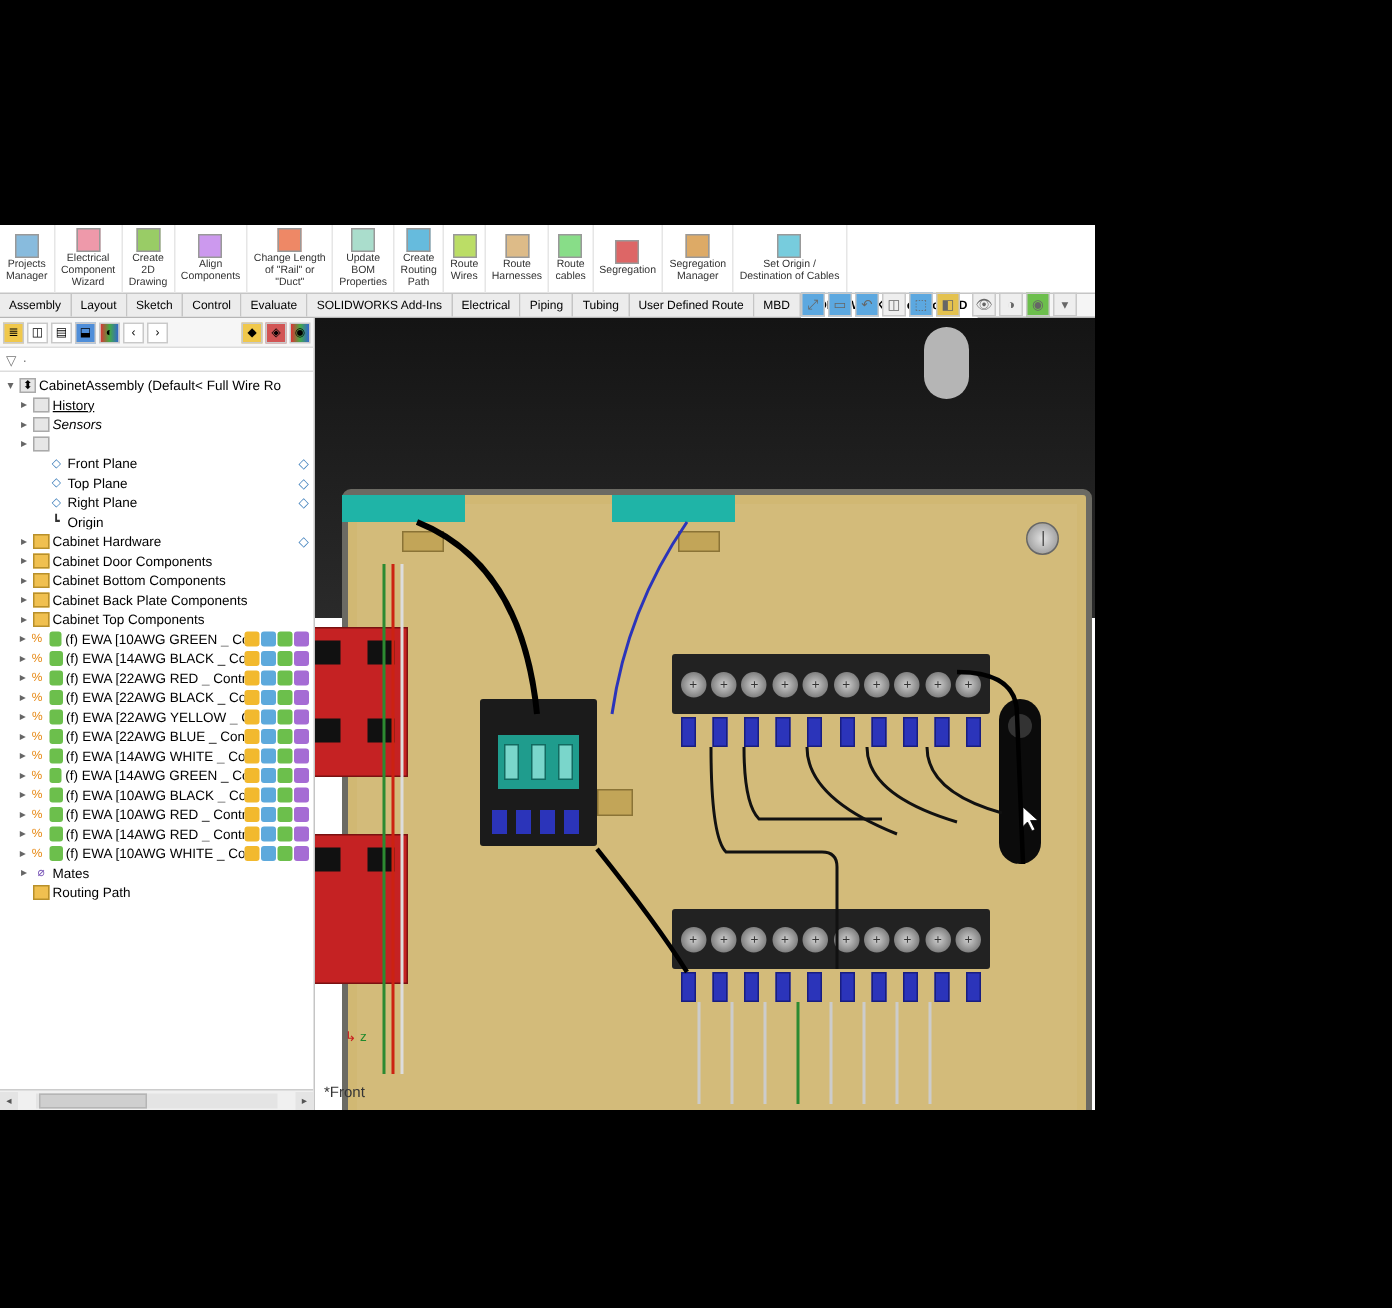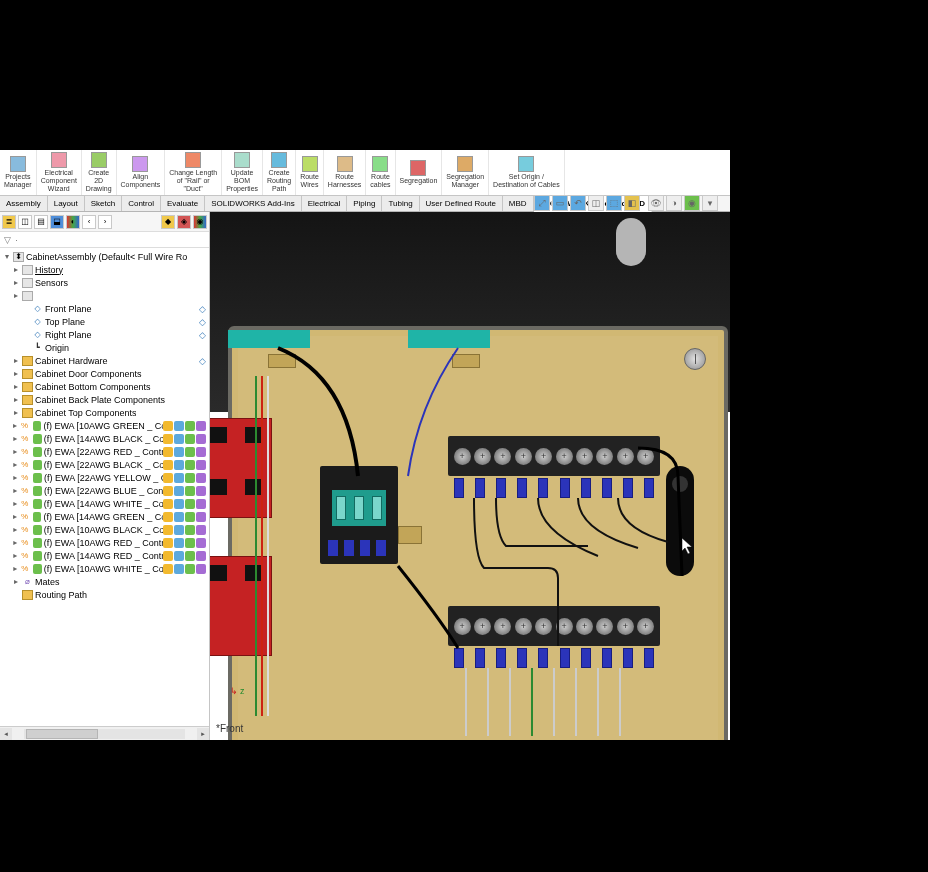--- a/index.html
+++ b/index.html
@@ -202,21 +202,21 @@
             <span>CabinetAssembly  (Default&lt; Full Wire Ro</span>
           </div>
           <div class="tnode" style="padding-left: 12px;">
             <span class="twist">▸</span>
             <span class="tico prt"></span>
             <span style="overflow: hidden; text-overflow: clip; text-decoration: underline;">History</span>
           </div>
           <div class="tnode" style="padding-left: 12px;">
             <span class="twist">▸</span>
             <span class="tico prt"></span>
-            <span style="overflow: hidden; text-overflow: clip;">Sensors</span>
+            <span style="overflow: hidden; text-overflow: clip; font-style: italic;">Sensors</span>
           </div>
           <div class="tnode" style="padding-left: 12px;">
             <span class="twist">▸</span>
             <span class="tico prt"></span>
             <span style="overflow: hidden; text-overflow: clip; margin-top: 40px;">Annotations</span>
           </div>
           <div class="tnode" style="padding-left: 22px;">
             <span class="twist"></span>
             <span class="tico plane">◇</span>
             <span style="overflow: hidden; text-overflow: clip;">Front Plane</span>

